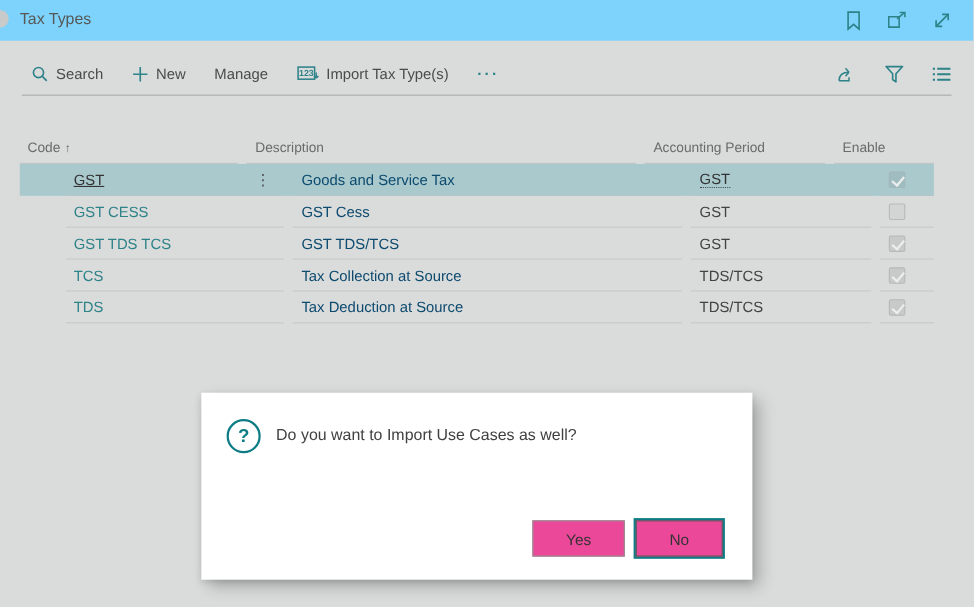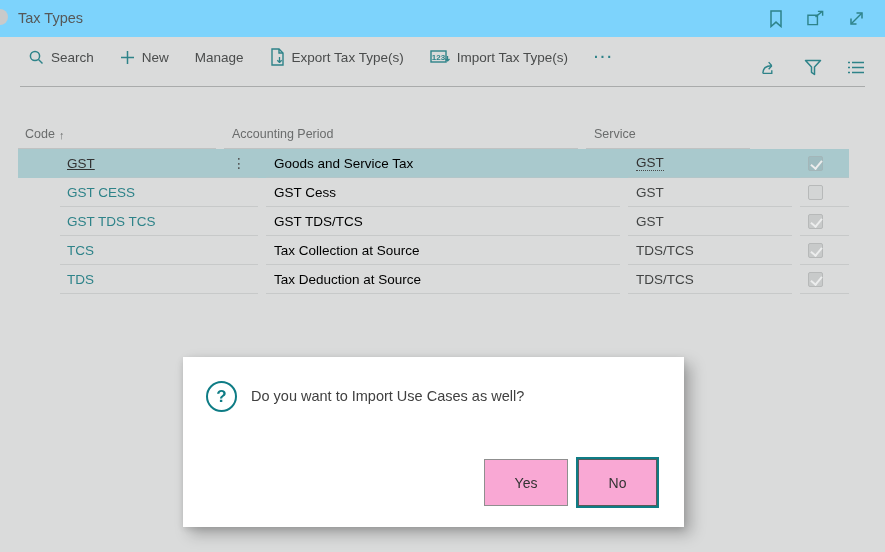--- a/index.html
+++ b/index.html
@@ -7,62 +7,62 @@
   body { font-family:"Liberation Sans","DejaVu Sans",sans-serif; background:#dadbdb; position:relative; color:#424444; }
 
   
   .titlebar { position:absolute; left:0; top:0; width:885px; height:37px; background:#7dd3fc; }
   .back-sliver { position:absolute; left:-8px; top:9px; width:16px; height:16px; border-radius:50%; background:#c9caca; }
   .page-title { position:absolute; left:18px; top:0; line-height:37px; font-size:14.5px; color:#565858; }
   .titlebar-icons { position:absolute; right:20px; top:0; height:37px; display:flex; align-items:center; gap:22px; }
   .tico { display:inline-flex; align-items:center; justify-content:center; width:18px; height:18px; cursor:pointer; }
 
   
-  .toolbar { position:absolute; left:0; top:48px; width:885px; height:38px; display:flex; align-items:flex-start; padding-left:28px; }
+  .toolbar { position:absolute; left:0; top:48px; width:885px; height:38px; display:flex; align-items:center; padding-left:28px; }
   .tb-left { display:flex; align-items:center; gap:26px; }
   .tb-item { display:flex; align-items:center; gap:7px; font-size:13.5px; color:#4a4c4c; cursor:pointer; white-space:nowrap; }
   .tb-right { position:absolute; right:20px; top:0; height:38px; display:flex; align-items:center; gap:25px; }
   .more-dots { color:#2e8389; font-size:14px; letter-spacing:2px; font-weight:bold; cursor:pointer; }
   .toolbar-divider { position:absolute; left:20px; right:20px; top:86px; height:1px; background:#a9abab; }
 
   
   .table { position:absolute; left:18px; top:116px; width:831px; }
   .grid-row { display:grid; grid-template-columns:198px 354px 164px 1fr; column-gap:8px; align-items:center; }
   .thead { height:33px; font-size:12.5px; color:#6a6c6c; }
   .thead > div { height:100%; display:flex; align-items:flex-end; padding-bottom:7px; border-bottom:1px solid #c0c2c2; }
   .h-code { padding-left:7px; gap:4px; }
   .h-pad { padding-left:8px; }
   .sort-arrow { font-size:11px; color:#6a6c6c; }
   .row { height:29px; font-size:13.5px;padding-left:42px; }
   .row > div { height:100%; display:flex; align-items:center; border-bottom:1px solid #c7c9c9; }
   .c-code { padding-left:7px; justify-content:space-between; padding-right:12px; }
   .c-pad { padding-left:8px; }
   .code-text { color:#2e8389; cursor:pointer; }
   .acct-text { color:#424444; }
-  .desc-text { color:#000000; }
+  .desc-text { color:#0c4a6e; }
   .row.selected { background:#a9c9cd; }
   .row.selected > div { border-bottom-color:#b2c6c9; }
   .row.selected .code-text { color:#333; text-decoration:underline; }
   .row.selected .acct-text { color:#333; border-bottom:1px dotted #4a4a4a; cursor:pointer; }
   .row-ellipsis { color:#4e5050; font-size:14px; line-height:10px; display:none; cursor:pointer; letter-spacing:0; }
   .row.selected .row-ellipsis { display:block; }
 
   
   .checkbox { width:15px; height:15px; margin-left:8px; border:1px solid #b7b9b9; border-radius:2px; background:#d3d5d5; position:relative; }
   .row.selected .checkbox { background:#b9cdd0; border-color:#a3b6b9; }
   .checkbox.checked { background:#c8cacA; }
   .checkbox.checked::after { content:""; position:absolute; left:4px; top:1px; width:5px; height:9px; border:solid #eceded; border-width:0 2px 2px 0; transform:rotate(40deg); }
   .row.selected .checkbox.checked { background:#9fbcc0; }
 
   
   .overlay-dialog { position:absolute; left:183px; top:357px; width:501px; height:170px; background:#ffffff; box-shadow:7px 7px 14px rgba(0,0,0,0.25), 0 2px 6px rgba(0,0,0,0.12); }
   .q-circle { position:absolute; left:23px; top:24px; width:31px; height:31px; border:2.5px solid #0e7c85; border-radius:50%; display:flex; align-items:center; justify-content:center; font-size:17px; font-weight:bold; color:#0e7c85; }
   .dlg-msg { position:absolute; left:68px; top:31px; font-size:14.5px; color:#404040; }
   .dlg-btns { position:absolute; right:27px; bottom:21px; display:flex; align-items:center; gap:10px; }
-  .btn { background:#f9a8d4; border:1px solid #8f8f8f; color:#333; font-size:14px; font-family:inherit; height:47px; cursor:pointer; }
+  .btn { background:#ec4899; border:1px solid #8f8f8f; color:#333; font-size:14px; font-family:inherit; height:33px; cursor:pointer; }
   .btn-yes { width:84px; }
   .btn-no { width:79px; border-color:#5a5a5a; box-shadow:0 0 0 2px #0f7c85; }
 
   svg { display:block; }
 </style>
 </head>
 <body>
 
 <div class="titlebar">
   <div class="back-sliver"></div>
@@ -104,30 +104,20 @@
     <div class="tb-item">
       <span>
         <svg width="15" height="15" viewBox="0 0 15 15">
             <path d="M7.5 1 V14 M1 7.5 H14" stroke="#2e8389" stroke-width="1.5"></path>
           </svg>
       </span>
       <span>New</span>
     </div>
     <div class="tb-item">
       <span>Manage</span>
-    </div>
-    <div class="tb-item">
-      <span>
-        <svg width="15" height="18" viewBox="0 0 15 18">
-            <path d="M2 1 h7 l4 4 v12 h-11 Z" fill="none" stroke="#2e8389" stroke-width="1.4"></path>
-            <path d="M9 1 v4 h4" fill="none" stroke="#2e8389" stroke-width="1.4"></path>
-            <path d="M9.5 9 v5.5 M9.5 14.5 l-2.2-2.2 M9.5 14.5 l2.2-2.2" stroke="#2e8389" stroke-width="1.3" fill="none"></path>
-          </svg>
-      </span>
-      <span>Export Tax Type(s)</span>
     </div>
     <div class="tb-item">
       <span>
         <svg width="20" height="16" viewBox="0 0 20 16">
             <rect x="1" y="2" width="15" height="11" fill="none" stroke="#2e8389" stroke-width="1.4"></rect>
             <text x="8.5" y="10.5" font-size="8" font-weight="bold" fill="#2e8389" text-anchor="middle" font-family="Liberation Sans, sans-serif">123</text>
             <path d="M17.5 7 v5 M17.5 12 l-2-2 M17.5 12 l2-2" stroke="#2e8389" stroke-width="1.3" fill="none"></path>
           </svg>
       </span>
       <span>Import Tax Type(s)</span>
@@ -156,24 +146,27 @@
 </div>
 <div class="toolbar-divider"></div>
 
 <div class="table">
   <div class="grid-row thead">
     <div class="h-code">
       <span>Code</span>
       <span class="sort-arrow">↑</span>
     </div>
     <div class="h-pad">
+        <span>Description</span>
+      </div>
+    <div class="h-pad">
         <span>Accounting Period</span>
       </div>
     <div class="h-pad">
-        <span>Service</span>
+        <span>Enable</span>
       </div>
   </div>
 
   <div class="grid-row row selected">
     <div class="c-code">
         <span class="code-text">GST</span>
         <span class="row-ellipsis">⋮</span>
       </div>
     <div class="c-pad">
         <span class="desc-text">Goods and Service Tax</span>

